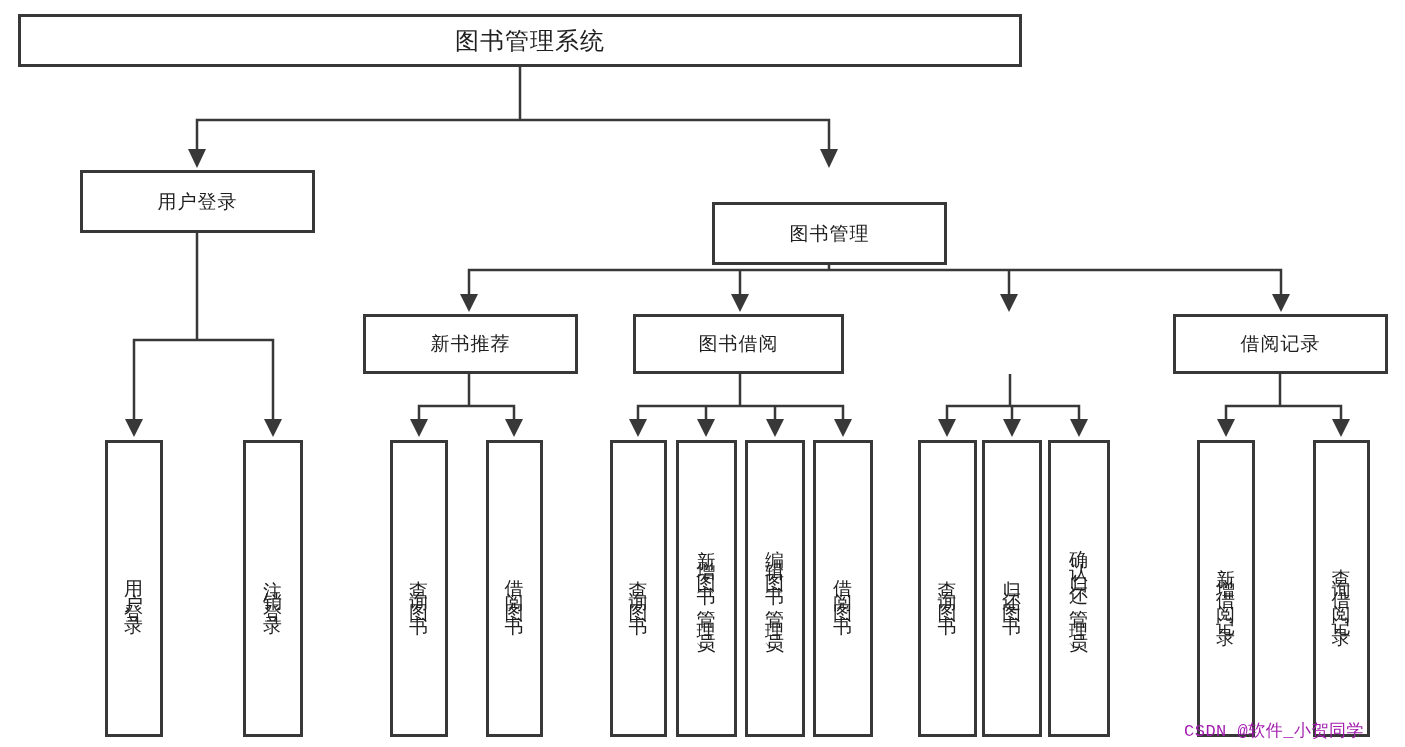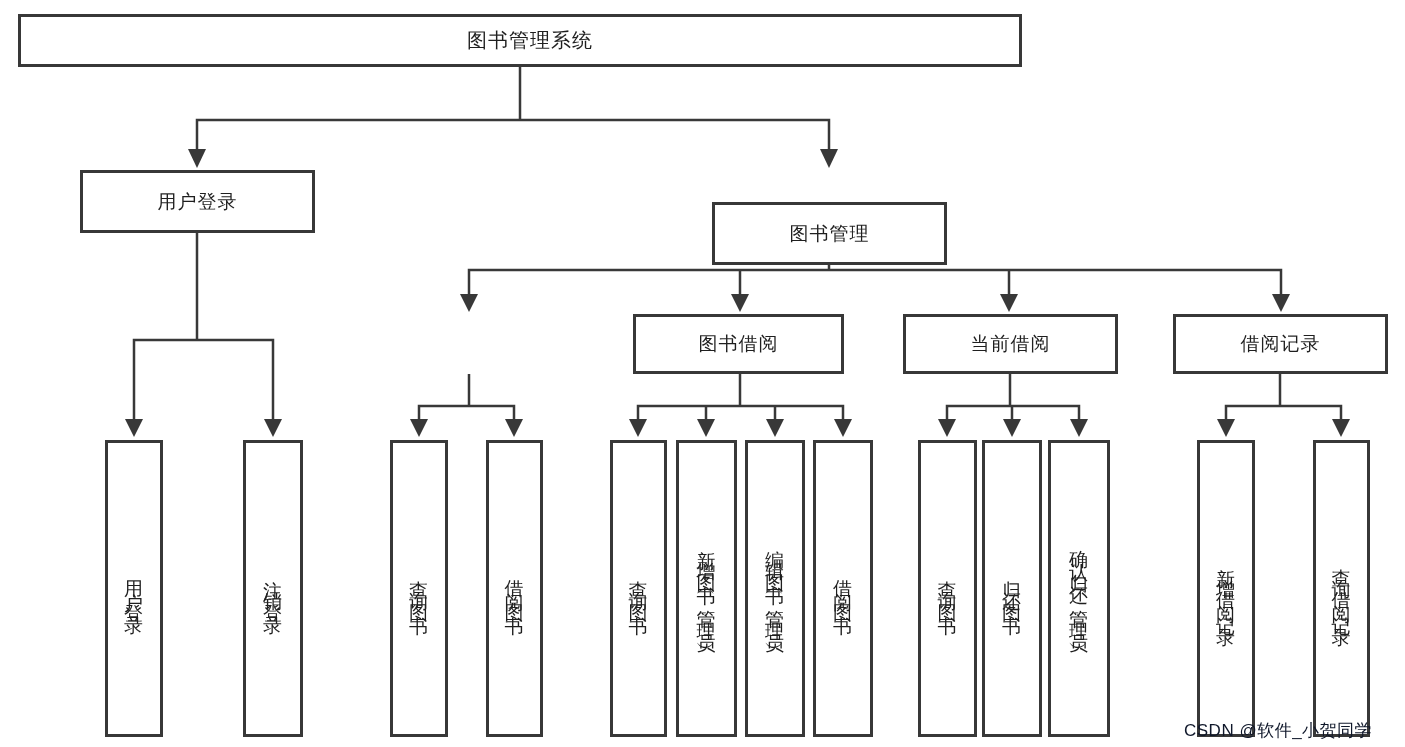--- a/index.html
+++ b/index.html
@@ -21,21 +21,21 @@
     box-sizing: border-box;
     border: 3px solid #383838;
     background: #ffffff;
     display: flex;
     align-items: center;
     justify-content: center;
     color: #1f1f1f;
     font-size: 19px;
     letter-spacing: 1px;
   }
-  .node.root { font-size: 20px; padding-left: 20px; }
+  .node.root { font-size: 24px; padding-left: 20px; }
   .node.vert span {
     writing-mode: vertical-rl;
     text-orientation: mixed;
     letter-spacing: 12px;
     line-height: 1;
     font-size: 19px;
   }
   
   .n-root  { left: 18px;   top: 14px;  width: 1004px; height: 53px; }
   
@@ -59,23 +59,24 @@
   .n-c2    { left: 982px;  top: 440px; width: 60px; height: 297px; }
   .n-c3    { left: 1048px; top: 440px; width: 62px; height: 297px; }
   .n-d1    { left: 1197px; top: 440px; width: 58px; height: 297px; }
   .n-d2    { left: 1313px; top: 440px; width: 57px; height: 297px; }
   .watermark {
     position: absolute;
     left: 1184px;
     top: 719px;
     width: 220px;
     font-size: 17px;
-    color: #0f172a;
+    color: #a21caf;
     white-space: nowrap;
     letter-spacing: 0.5px;
+    font-family: Liberation Mono, monospace;
   }
 </style>
 </head>
 <body>
 
 <div id="stage">
 
   <svg id="connectors" viewBox="0 0 1405 747" xmlns="http://www.w3.org/2000/svg">
     <g stroke="#383838" stroke-width="2.5" fill="none">
 
@@ -127,25 +128,25 @@
     <span>图书管理系统</span>
   </div>
 
   <div class="node n-l2a">
     <span>用户登录</span>
   </div>
   <div class="node n-l2b">
     <span>图书管理</span>
   </div>
 
+  <div class="node n-l3a">
+    <span>新书推荐</span>
+  </div>
   <div class="node n-l3b">
     <span>图书借阅</span>
-  </div>
-  <div class="node n-l3c">
-    <span>当前借阅</span>
   </div>
   <div class="node n-l3d">
     <span>借阅记录</span>
   </div>
 
   <div class="node vert n-u1">
     <span>用户登录</span>
   </div>
   <div class="node vert n-u2">
     <span>注销登录</span>

